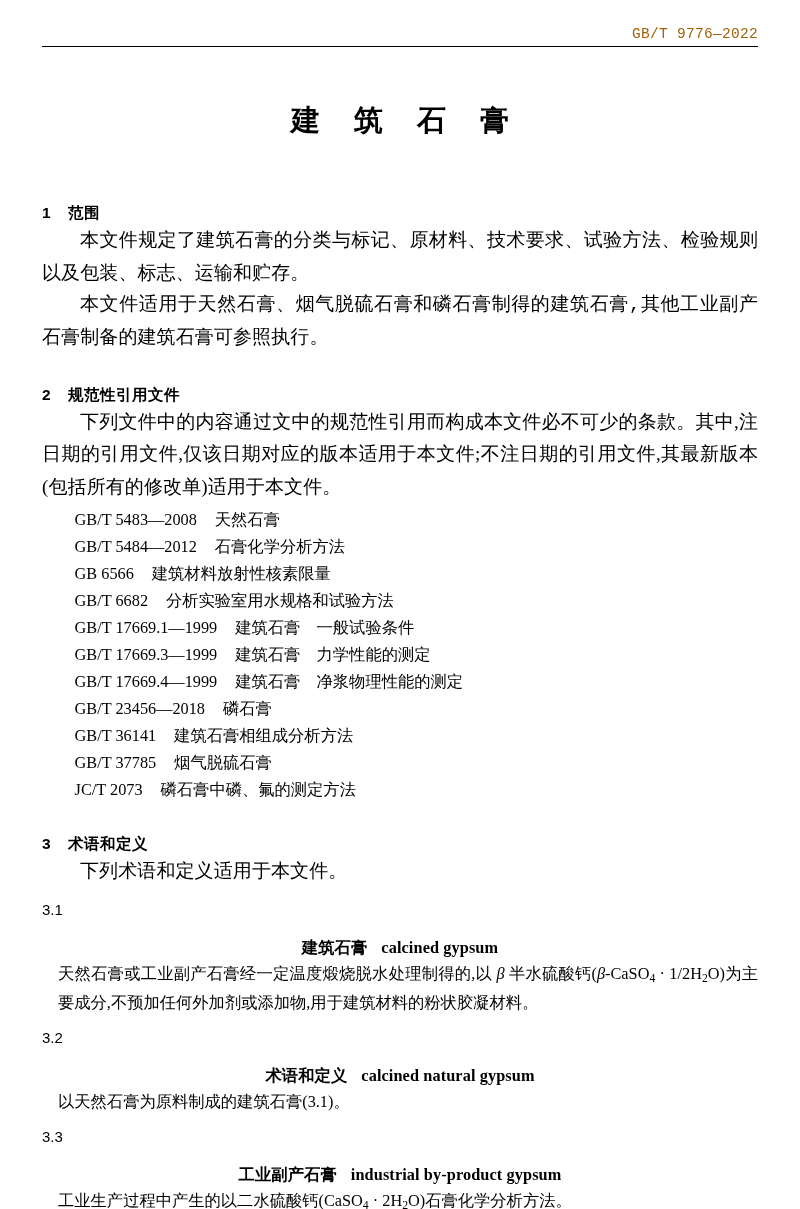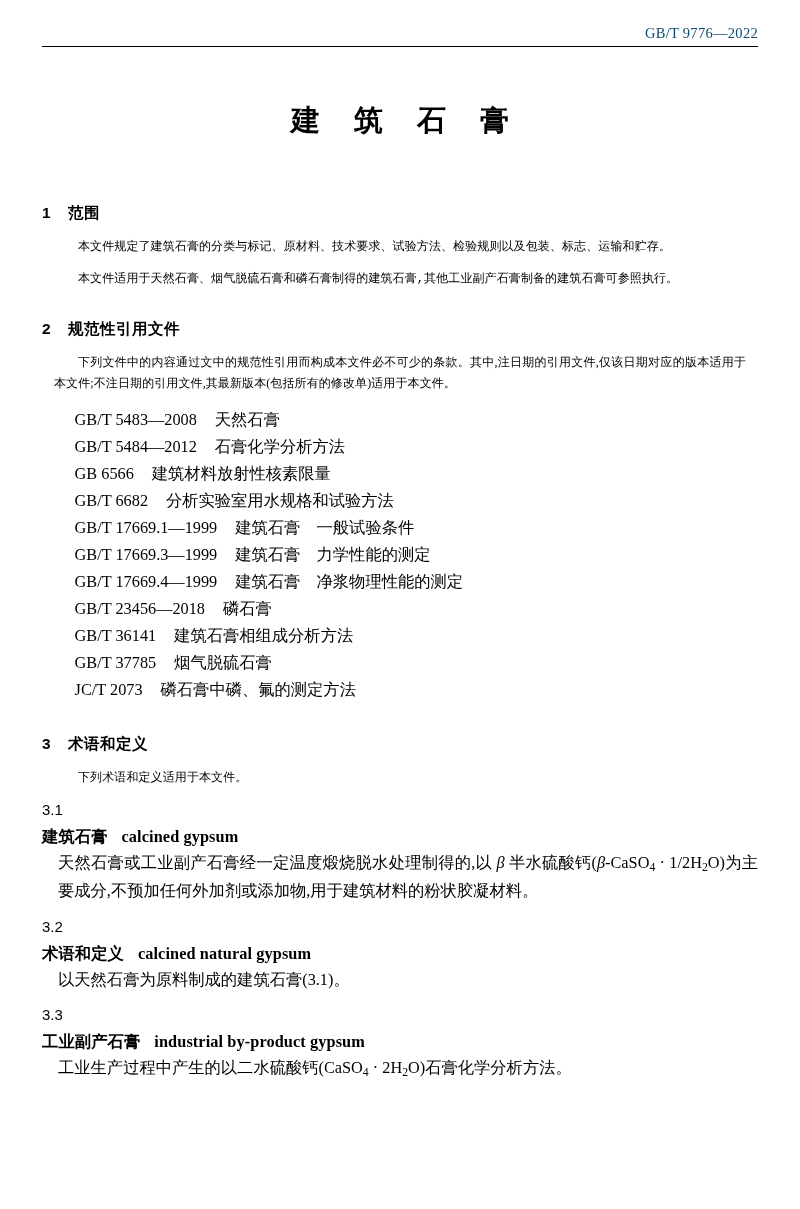--- a/index.html
+++ b/index.html
@@ -25,24 +25,24 @@
   
   .header {
     height: 46px;
     display: flex;
     align-items: flex-end;
     justify-content: flex-end;
     padding-bottom: 4px;
     box-sizing: border-box;
   }
   .header-code {
-    font-family: Liberation Serif, serif;
+    font-family: Liberation Mono, monospace;
     font-size: 14.5px;
     letter-spacing: 0.3px;
-    color: #0c4a6e;
+    color: #a16207;
   }
   .header-rule {
     border-bottom: 1.6px solid #000;
     margin: 0 0 0 0;
   }
   
   .doc-title {
     text-align: center;
     font-family: "Liberation Sans", sans-serif;
     font-weight: bold;
@@ -67,23 +67,23 @@
   }
   .clause-num {
     width: 26px;
     flex: none;
   }
   .s1 { margin-top: 62px; }
   .s2 { margin-top: 30px; }
   .s3 { margin-top: 31px; }
 
   p.body {
-    font-size: 12px;
+    font-size: 19px;
     line-height: 1.72;
-    margin: 12px;
+    margin: 0;
     text-align: justify;
     letter-spacing: 0.1px;
   }
   p.indent { text-indent: 2em; }
   .pt1 { margin-top: 17px; }
   .pt-small { margin-top: 2px; font-family: Liberation Mono, monospace; }
 
   
   .ref-list {
     margin-top: 2px;
@@ -100,22 +100,23 @@
   .ref-gap { display: inline-block; width: 1.1em; }
 
   
   .term-num {
     font-family: "Liberation Sans", sans-serif;
     font-size: 15px;
     margin-top: 13px;
   }
   .term-head {
     font-size: 16.3px;
-    margin-top: 8px;
+    margin-top: 19px;
     letter-spacing: 0.1px;
+    text-align: center;
   }
   .term-head .zh {
     font-family: "Liberation Sans", sans-serif;
     font-weight: bold;
   }
   .term-head .en {
     font-family: "Liberation Serif", serif;
     font-weight: bold;
     margin-left: 14px;
   }

